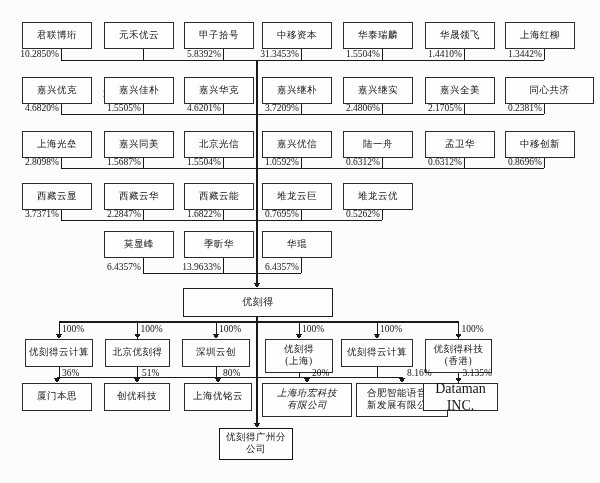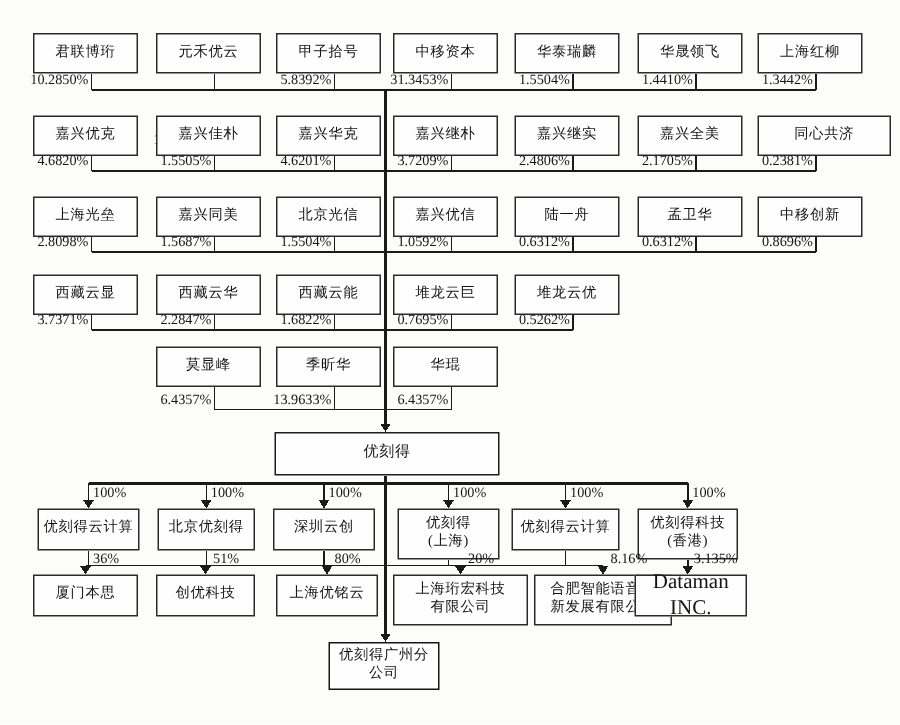--- a/index.html
+++ b/index.html
@@ -180,21 +180,21 @@
 (香港)</div>
       <div class="pct pl" style="left: 62px; top: 368px; width: 46px;">36%</div>
       <div class="pct pl" style="left: 142px; top: 368px; width: 46px;">51%</div>
       <div class="pct pl" style="left: 223px; top: 368px; width: 46px;">80%</div>
       <div class="pct pl" style="left: 312px; top: 368px; width: 46px;">20%</div>
       <div class="pct pl" style="left: 407px; top: 368px; width: 46px;">8.16%</div>
       <div class="pct pl" style="left: 462.5px; top: 368px; width: 46px;">3.135%</div>
       <div class="nbox" style="left: 22px; top: 383px; width: 70px; height: 28px;">厦门本思</div>
       <div class="nbox" style="left: 104px; top: 383px; width: 66px; height: 28px;">创优科技</div>
       <div class="nbox" style="left: 184px; top: 383px; width: 68px; height: 28px;">上海优铭云</div>
-      <div class="nbox" style="left: 262px; top: 383px; width: 90px; height: 34px;">上海珩宏科技
+      <div class="nbox" style="left: 262px; top: 383px; width: 90px; height: 34px; font-style: italic;">上海珩宏科技
 有限公司</div>
       <div class="nbox" style="left: 356px; top: 383px; width: 92px; height: 34px;">合肥智能语音创
 新发展有限公司</div>
       <div class="nbox latin" style="left: 423px; top: 383px; width: 75px; height: 28px;">Dataman INC.</div>
       <div class="nbox branch" style="left: 219px; top: 428px; width: 74px; height: 32px;">优刻得广州分
 公司</div>
     </div>
 </div>
 
 </body></html>

